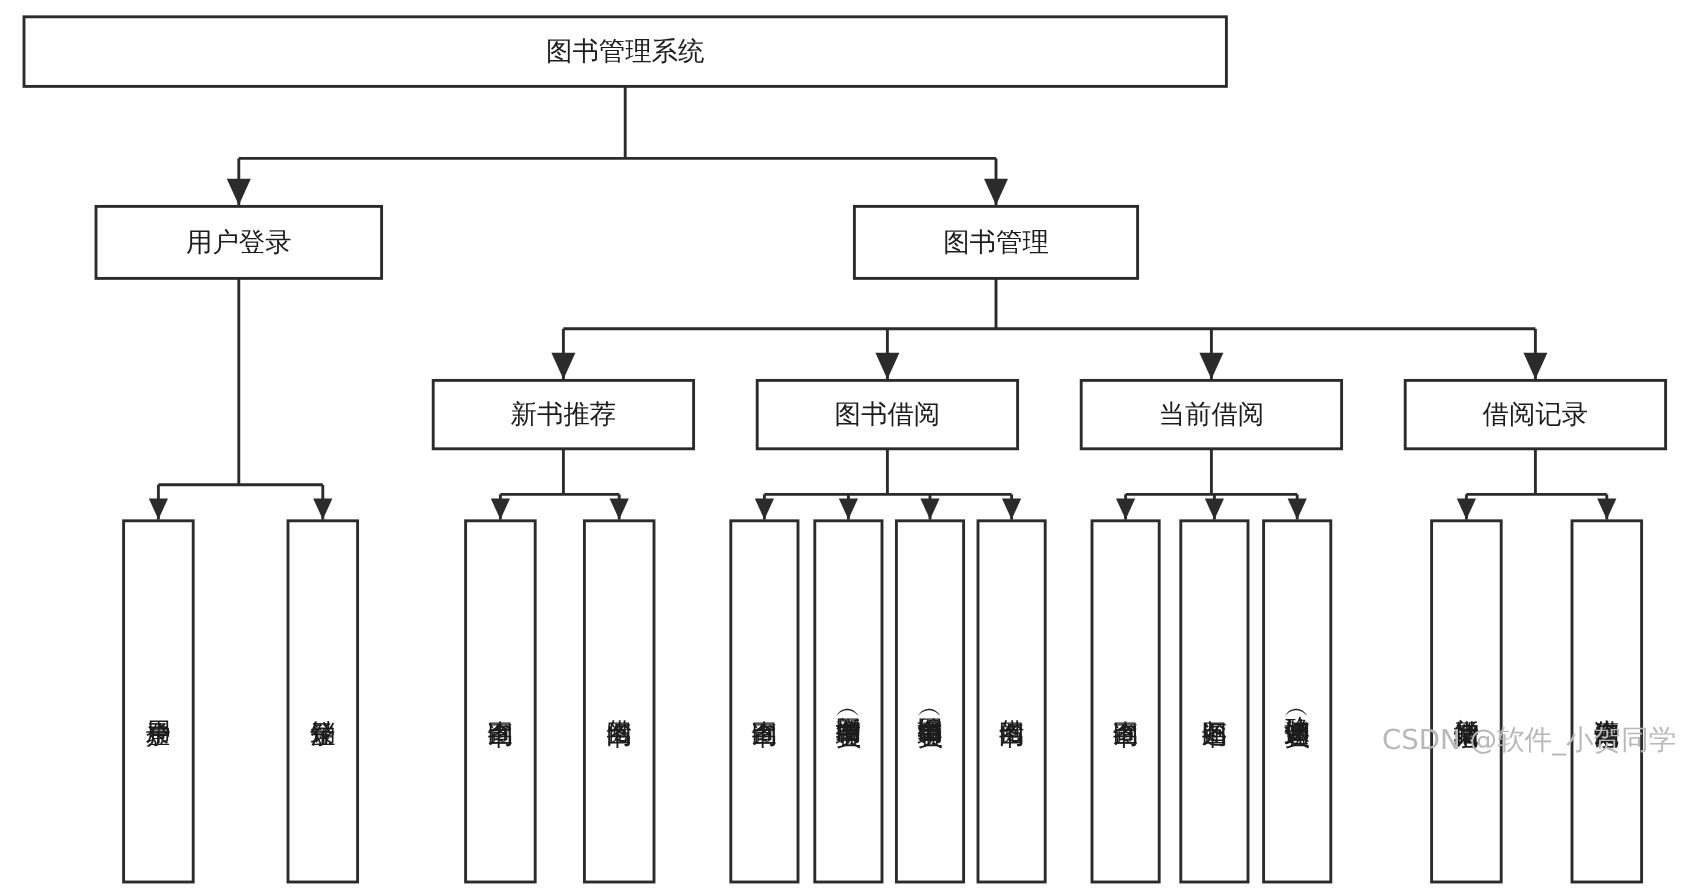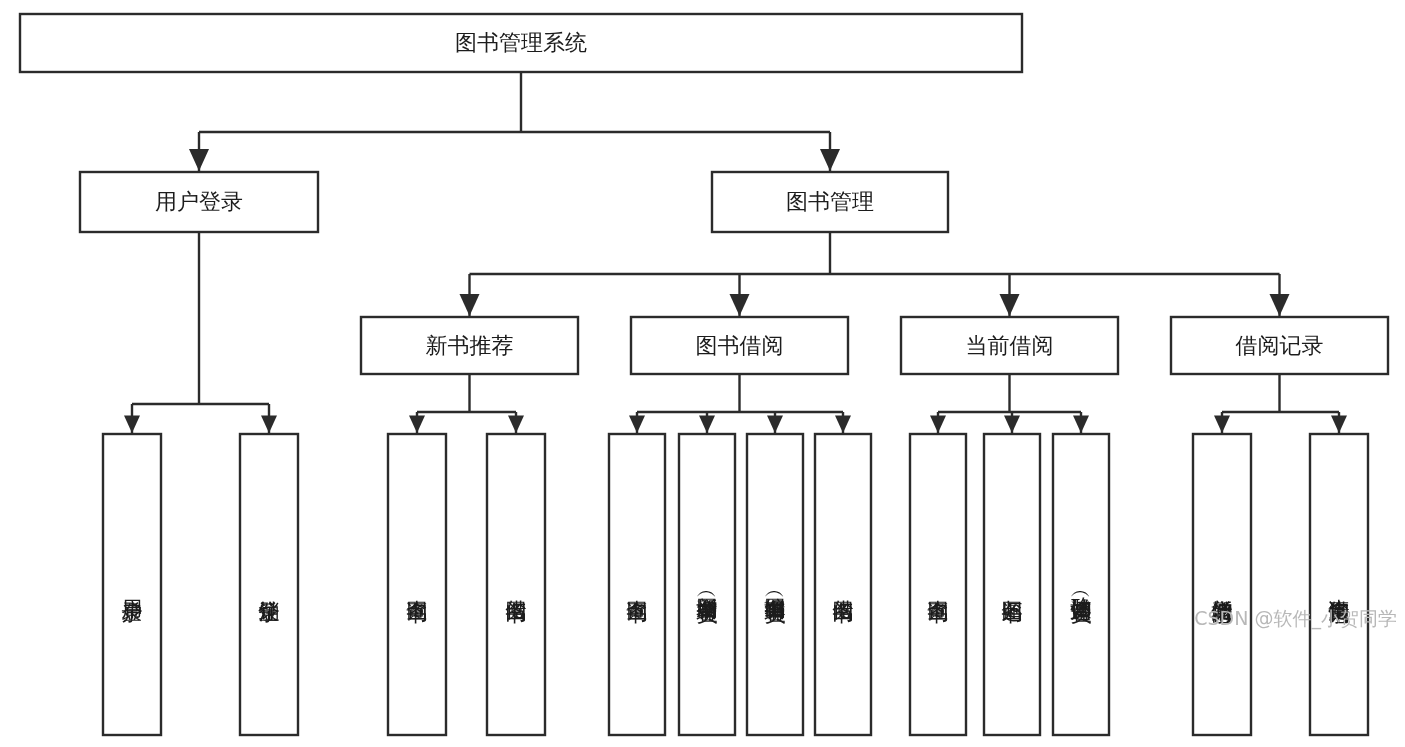--- a/index.html
+++ b/index.html
@@ -61,21 +61,21 @@
     display: flex;
     align-items: center;
     justify-content: center;
     pointer-events: none;
   }
   .watermark {
     position: absolute;
     right: 8px;
     bottom: 4px;
     font-family: "DejaVu Sans", "Liberation Sans", sans-serif;
-    font-size: 19px;
+    font-size: 23px;
     color: #b8b8b8;
     white-space: nowrap;
     user-select: none;
   }
 </style>
 </head>
 <body>
 
 <div id="diagram-root">
 

